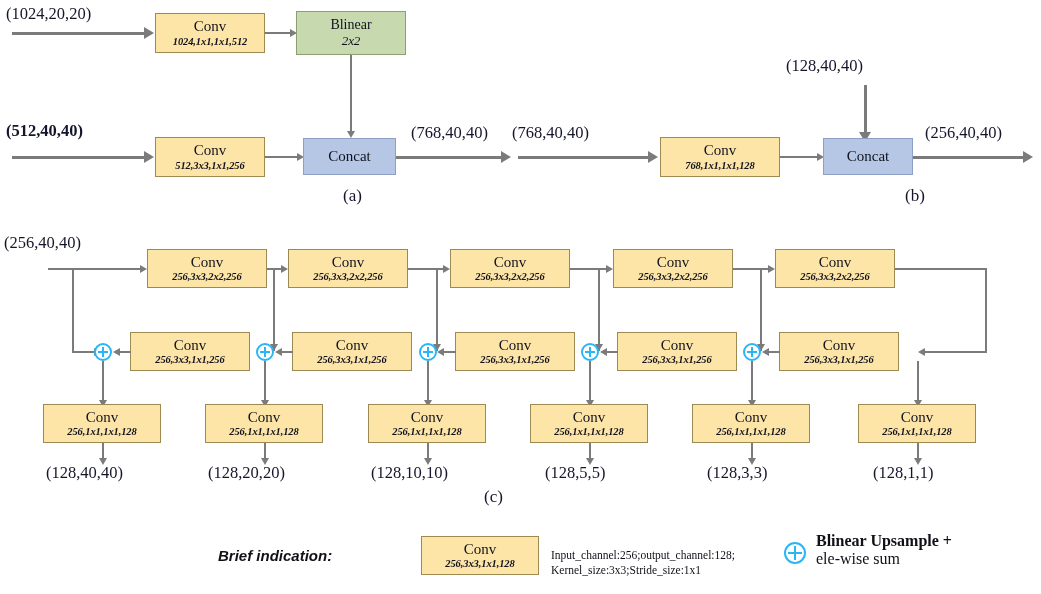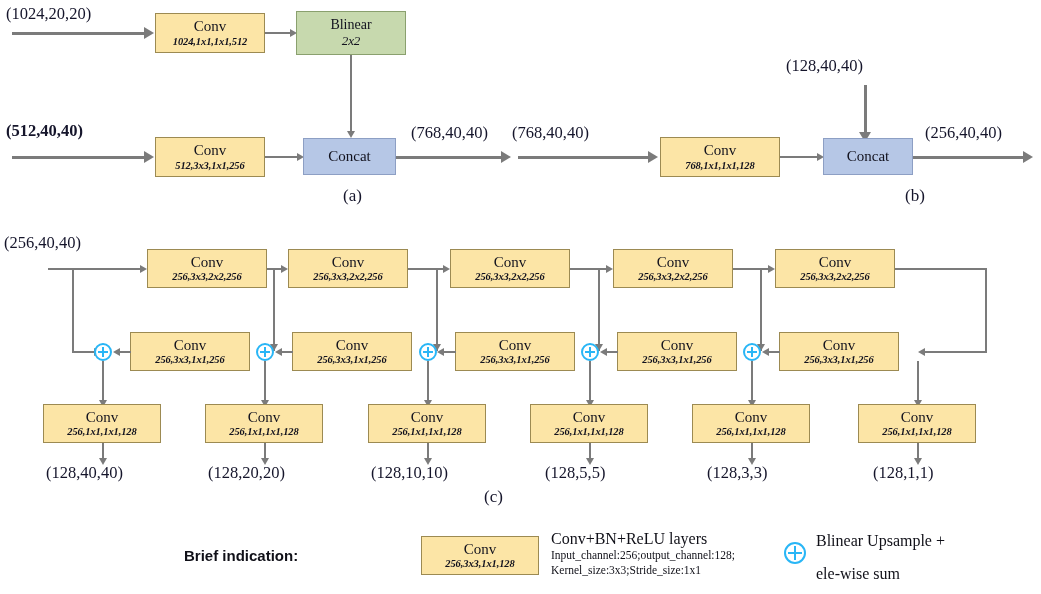--- a/index.html
+++ b/index.html
@@ -285,29 +285,28 @@
     <div class="shape" style="left:208px;top:463px;">(128,20,20)</div>
     <div class="shape" style="left:371px;top:463px;">(128,10,10)</div>
     <div class="shape" style="left:545px;top:463px;">(128,5,5)</div>
     <div class="shape" style="left:707px;top:463px;">(128,3,3)</div>
     <div class="shape" style="left:873px;top:463px;">(128,1,1)</div>
 
     <div class="panel-label" style="left:484px;top:487px;">(c)</div>
   </div>
 
   <div class="legend">
-    <div class="lg-title" style="left:184px;top:27px;">Brief indication:</div>
+    <div class="lg-title" style="left:218px;top:27px;font-style:italic;">Brief indication:</div>
 
     <div class="box conv" style="left:421px;top:16px;width:118px;height:39px;">
       <div class="t1">Conv</div>
       <div class="t2">256,3x3,1x1,128</div>
     </div>
 
-    <div class="lg-h" style="left:551px;top:10px;">Conv+BN+ReLU layers</div>
     <div class="lg-s" style="left:551px;top:29px;">Input_channel:256;output_channel:128;</div>
     <div class="lg-s" style="left:551px;top:44px;">Kernel_size:3x3;Stride_size:1x1</div>
 
     <div class="lg-plus" style="left:784px;top:22px;"></div>
-    <div class="lg-h" style="left:816px;top:12px;">Blinear Upsample +</div>
-    <div class="lg-h" style="left:816px;top:45px;text-align:center;">ele-wise sum</div>
+    <div class="lg-h" style="left:816px;top:12px;font-weight:bold;">Blinear Upsample +</div>
+    <div class="lg-h" style="left:816px;top:30px;text-align:center;">ele-wise sum</div>
   </div>
 
 </div>
 
 </body></html>

